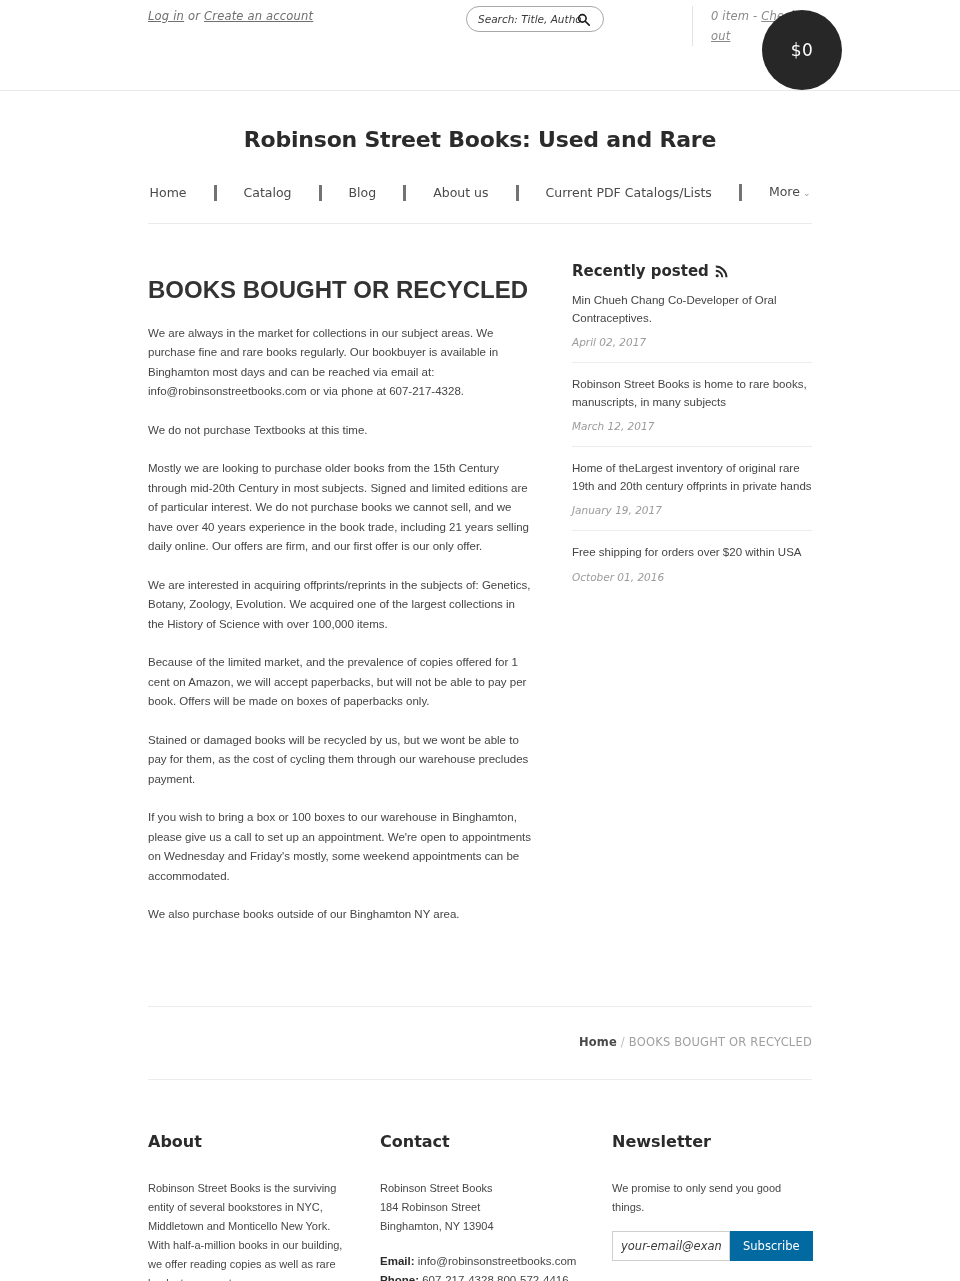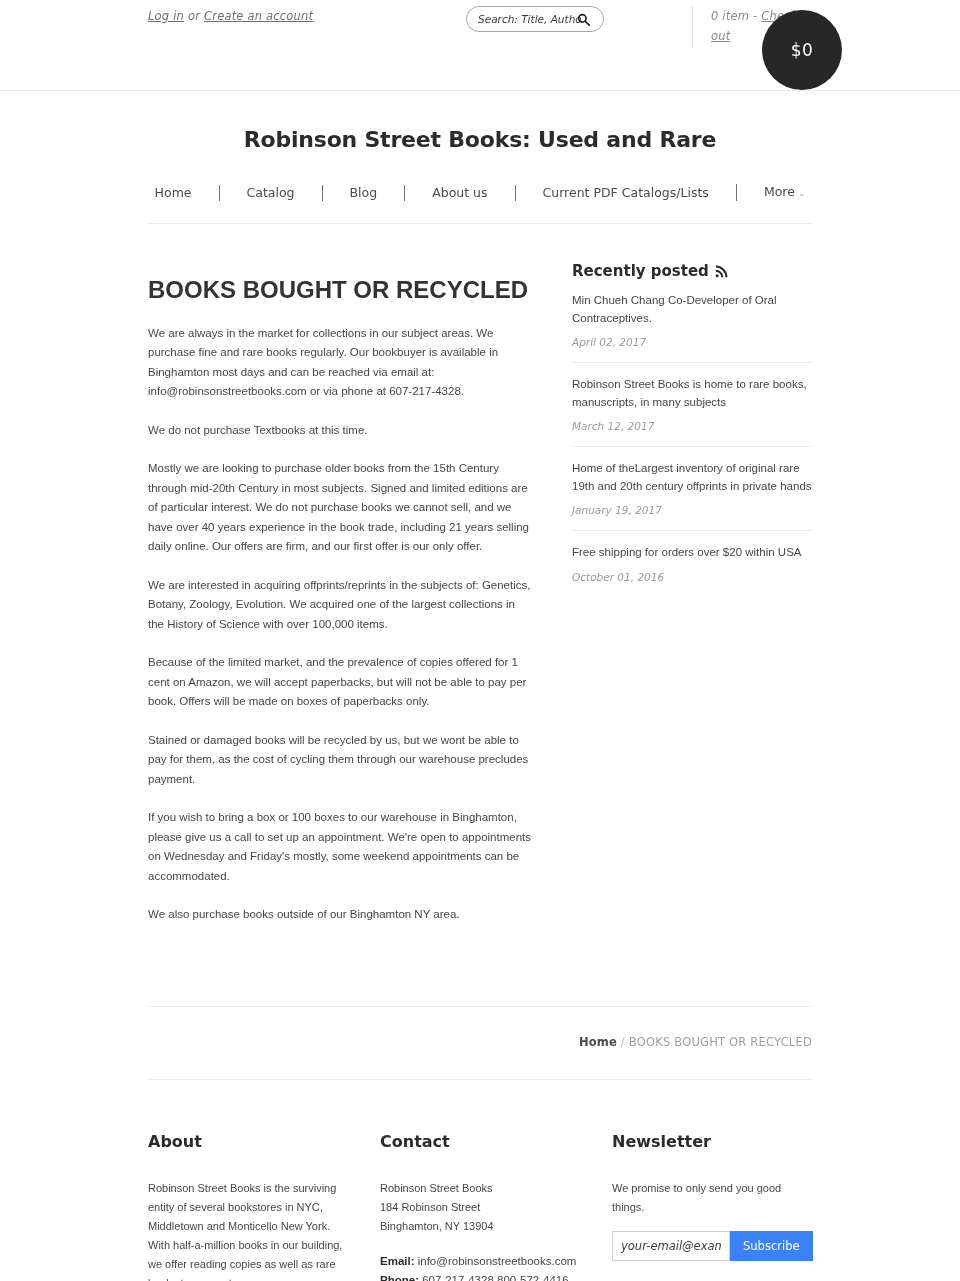--- a/index.html
+++ b/index.html
@@ -125,21 +125,21 @@
     justify-content: center;
     align-items: center;
     padding-bottom: 22px;
   }
   nav.mainnav .nav-item {
     font-family: "DejaVu Sans", sans-serif;
     font-size: 12.5px;
     color: #4a4a4a;
     text-decoration: none;
     padding: 0 27px;
-    border-left: 1px solid #737373;
+    border-left: 3px solid #737373;
     line-height: 16px;
     white-space: nowrap;
   }
   nav.mainnav .nav-item:first-child { border-left: none; }
   .caret { font-size: 9px; color: #9a9a9a; margin-left: 3px; }
 
   
   .content {
     width: 664px;
     margin: 0 auto;
@@ -242,21 +242,21 @@
     font-family: "DejaVu Sans", sans-serif;
     font-size: 11.5px;
     font-style: italic;
     color: #3d3d3d;
     outline: none;
   }
   .news-input::placeholder { color: #3d3d3d; opacity: 1; }
   .news-btn {
     height: 30px;
     padding: 0 13px;
-    background: #3b82f6;
+    background: #0369a1;
     color: #fff;
     border: none;
     font-family: "DejaVu Sans", sans-serif;
     font-size: 11.5px;
     cursor: pointer;
     white-space: nowrap;
   }
 </style>
 </head>
 <body>

